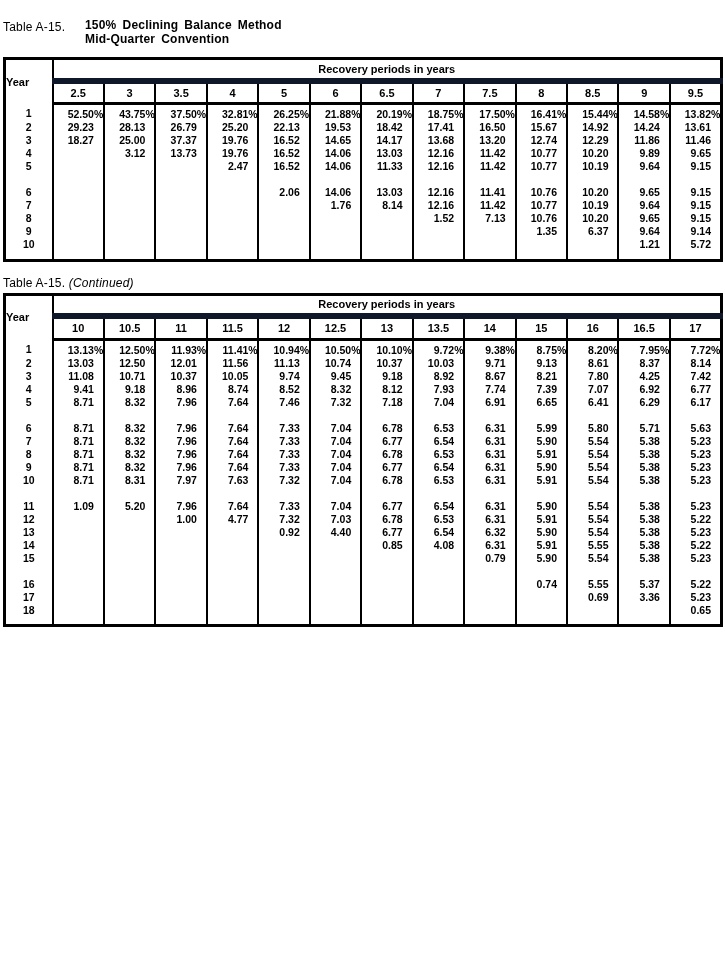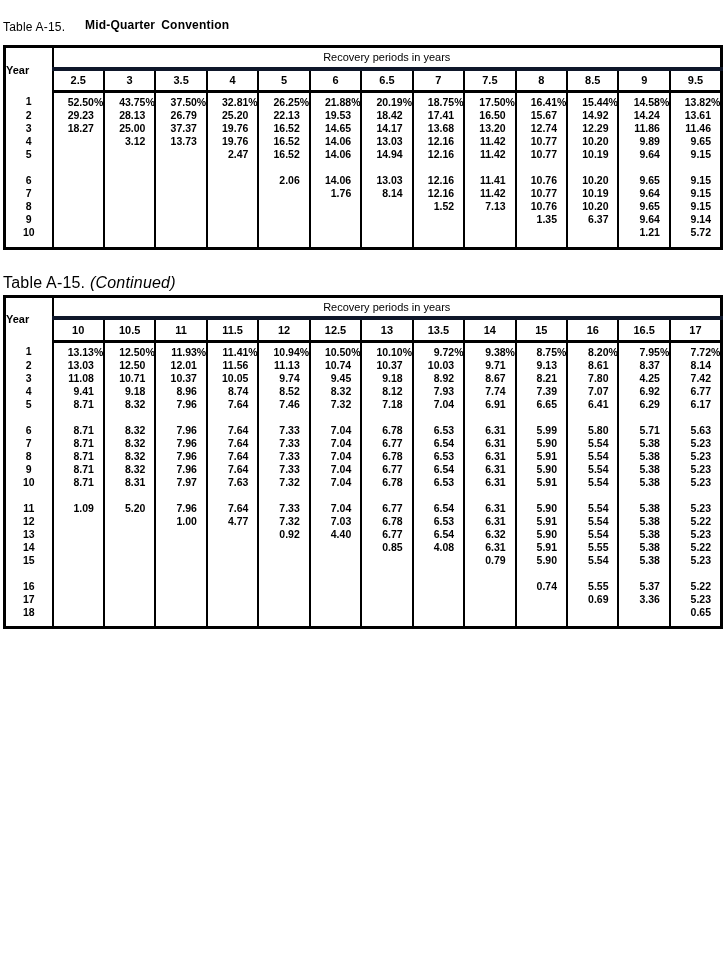--- a/index.html
+++ b/index.html
@@ -11,41 +11,41 @@
     overflow: hidden;
   }
   .page { padding: 19px 2px 0 3px; }
 
   
   .title-block { display: flex; align-items: flex-start; }
   .tbl-label { font-size: 12px; width: 82px; flex: none; padding-top: 1px; letter-spacing: 0.2px; }
   .title-lines { font-weight: bold; font-size: 12px; line-height: 13.5px; word-spacing: 2.5px; letter-spacing: 0.2px; }
 
   
-  .cont { font-size: 16px; margin-top: 24px; margin-bottom: 3px; letter-spacing: 0.2px; }
+  .cont { font-size: 12px; margin-top: 14px; margin-bottom: 3px; letter-spacing: 0.2px; }
   .cont .it { font-style: italic; }
 
   
   table.a15 {
     border-collapse: collapse;
     table-layout: fixed;
     width: 720px;
     border: 3px solid #000;
     margin-top: 11px;
   }
   table.a15 th, table.a15 td { padding: 0; overflow: hidden; white-space: nowrap; }
 
   th.year-th {
     border-right: 2px solid #000;
     font-size: 11px; font-weight: bold;
     text-align: left; vertical-align: middle;
   }
   th.span-th {
-    border-bottom: 4px solid #0f172a;
-    font-size: 11px; font-weight: normal;
+    border-bottom: 6px solid #0f172a;
+    font-size: 11px; font-weight: bold;
     height: 22px; text-align: center; vertical-align: middle;
   }
   th.col-th {
     border-left: 2px solid #000; border-right: 2px solid #000; border-bottom: 3px solid #000;
     font-size: 11px; font-weight: bold;
     height: 23px; text-align: center; vertical-align: middle;
   }
   td.year-td {
     border-right: 2px solid #000;
     font-size: 10.5px; font-weight: bold;
@@ -63,20 +63,21 @@
   tr.pad td { height: 9px; }
 </style>
 </head>
 <body>
 
 <div class="page">
 
   <div class="title-block">
     <div class="tbl-label">Table A-15.</div>
     <div class="title-lines">
+      <div>150% Declining Balance Method</div>
       <div>Mid-Quarter Convention</div>
     </div>
   </div>
 
   <table class="a15">
       <colgroup>
         <col style="width:48px">
         <col>
         <col>
         <col>
@@ -178,21 +179,21 @@
           <td class="val-td"><span class="n">9.65</span><span class="p"></span></td>
         </tr>
         <tr class="">
           <td class="year-td">5</td>
           <td class="val-td"><span class="n"></span><span class="p"></span></td>
           <td class="val-td"><span class="n"></span><span class="p"></span></td>
           <td class="val-td"><span class="n"></span><span class="p"></span></td>
           <td class="val-td"><span class="n">2.47</span><span class="p"></span></td>
           <td class="val-td"><span class="n">16.52</span><span class="p"></span></td>
           <td class="val-td"><span class="n">14.06</span><span class="p"></span></td>
-          <td class="val-td"><span class="n">14.94</span><span class="p"></span></td>
+          <td class="val-td"><span class="n">11.33</span><span class="p"></span></td>
           <td class="val-td"><span class="n">12.16</span><span class="p"></span></td>
           <td class="val-td"><span class="n">11.42</span><span class="p"></span></td>
           <td class="val-td"><span class="n">10.77</span><span class="p"></span></td>
           <td class="val-td"><span class="n">10.19</span><span class="p"></span></td>
           <td class="val-td"><span class="n">9.64</span><span class="p"></span></td>
           <td class="val-td"><span class="n">9.15</span><span class="p"></span></td>
         </tr>
         <tr class="gap">
           <td class="year-td"></td>
           <td class="val-td"></td>

